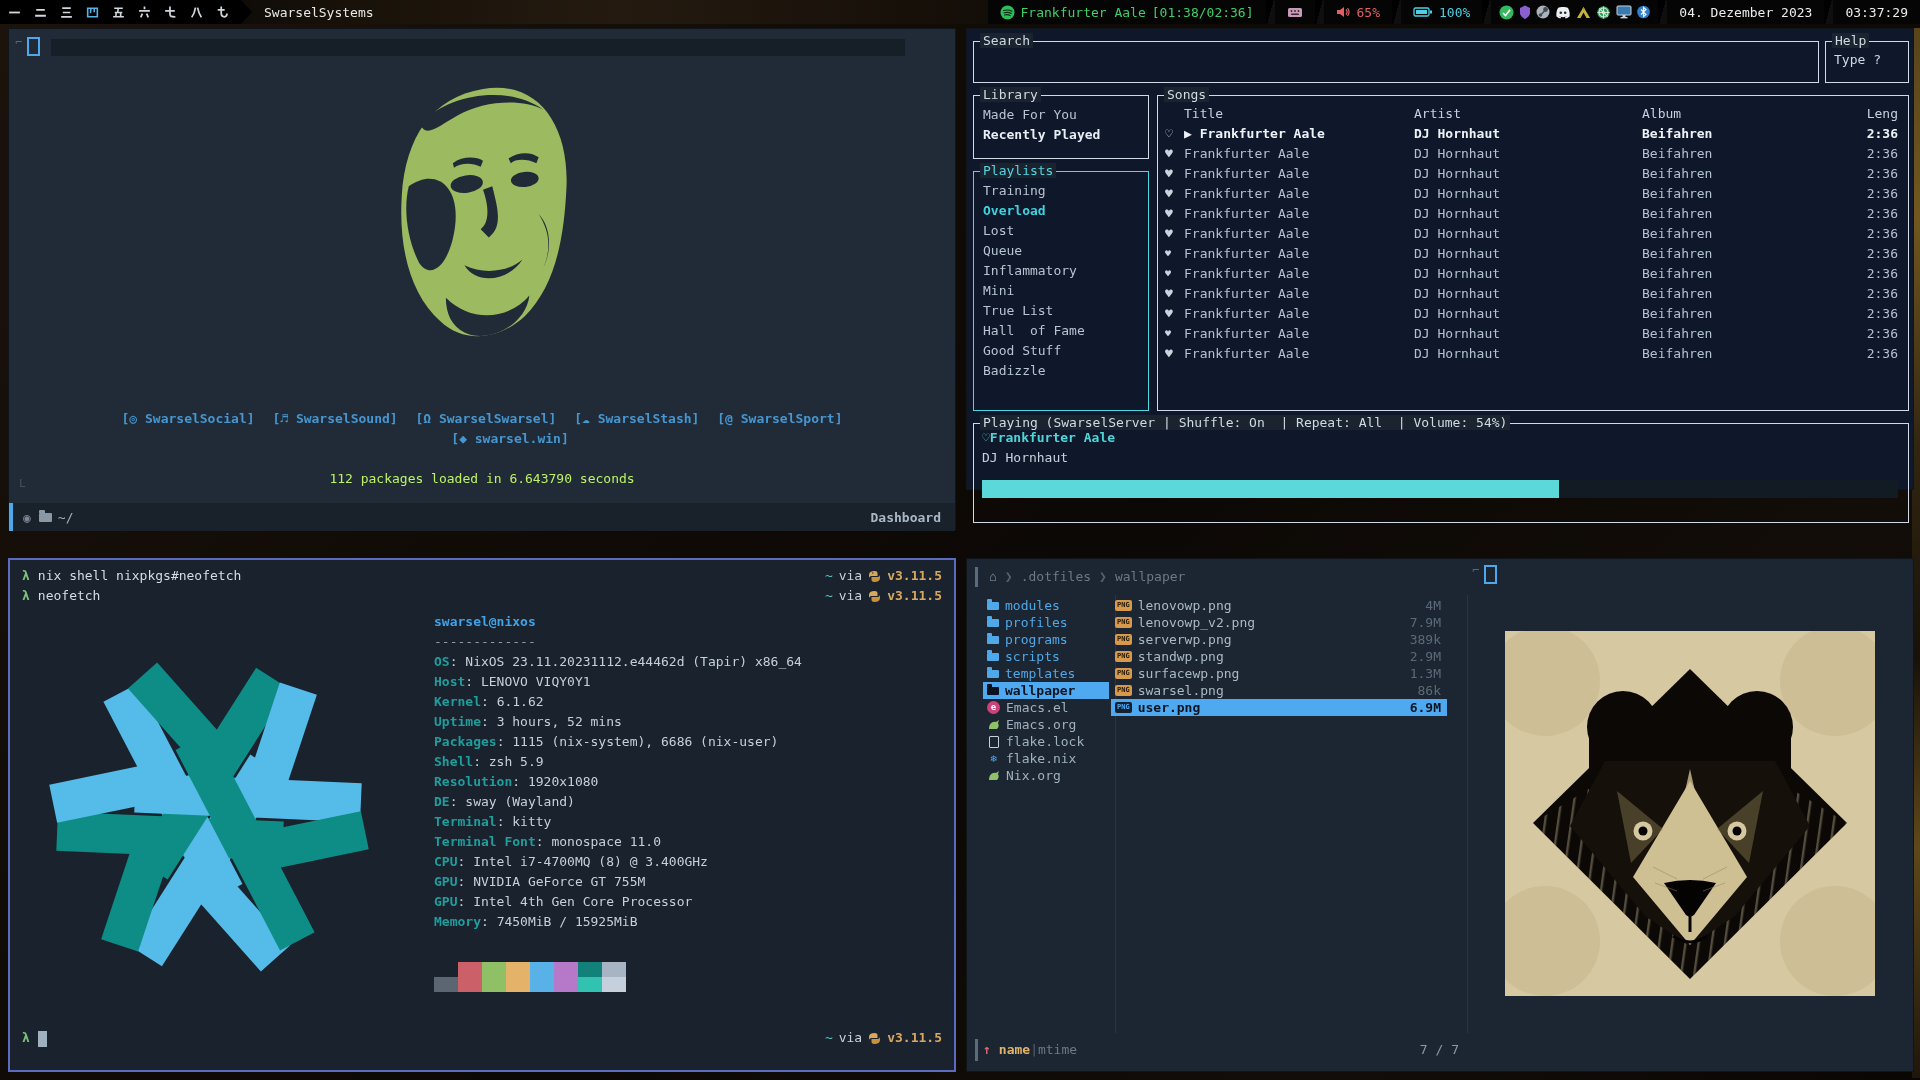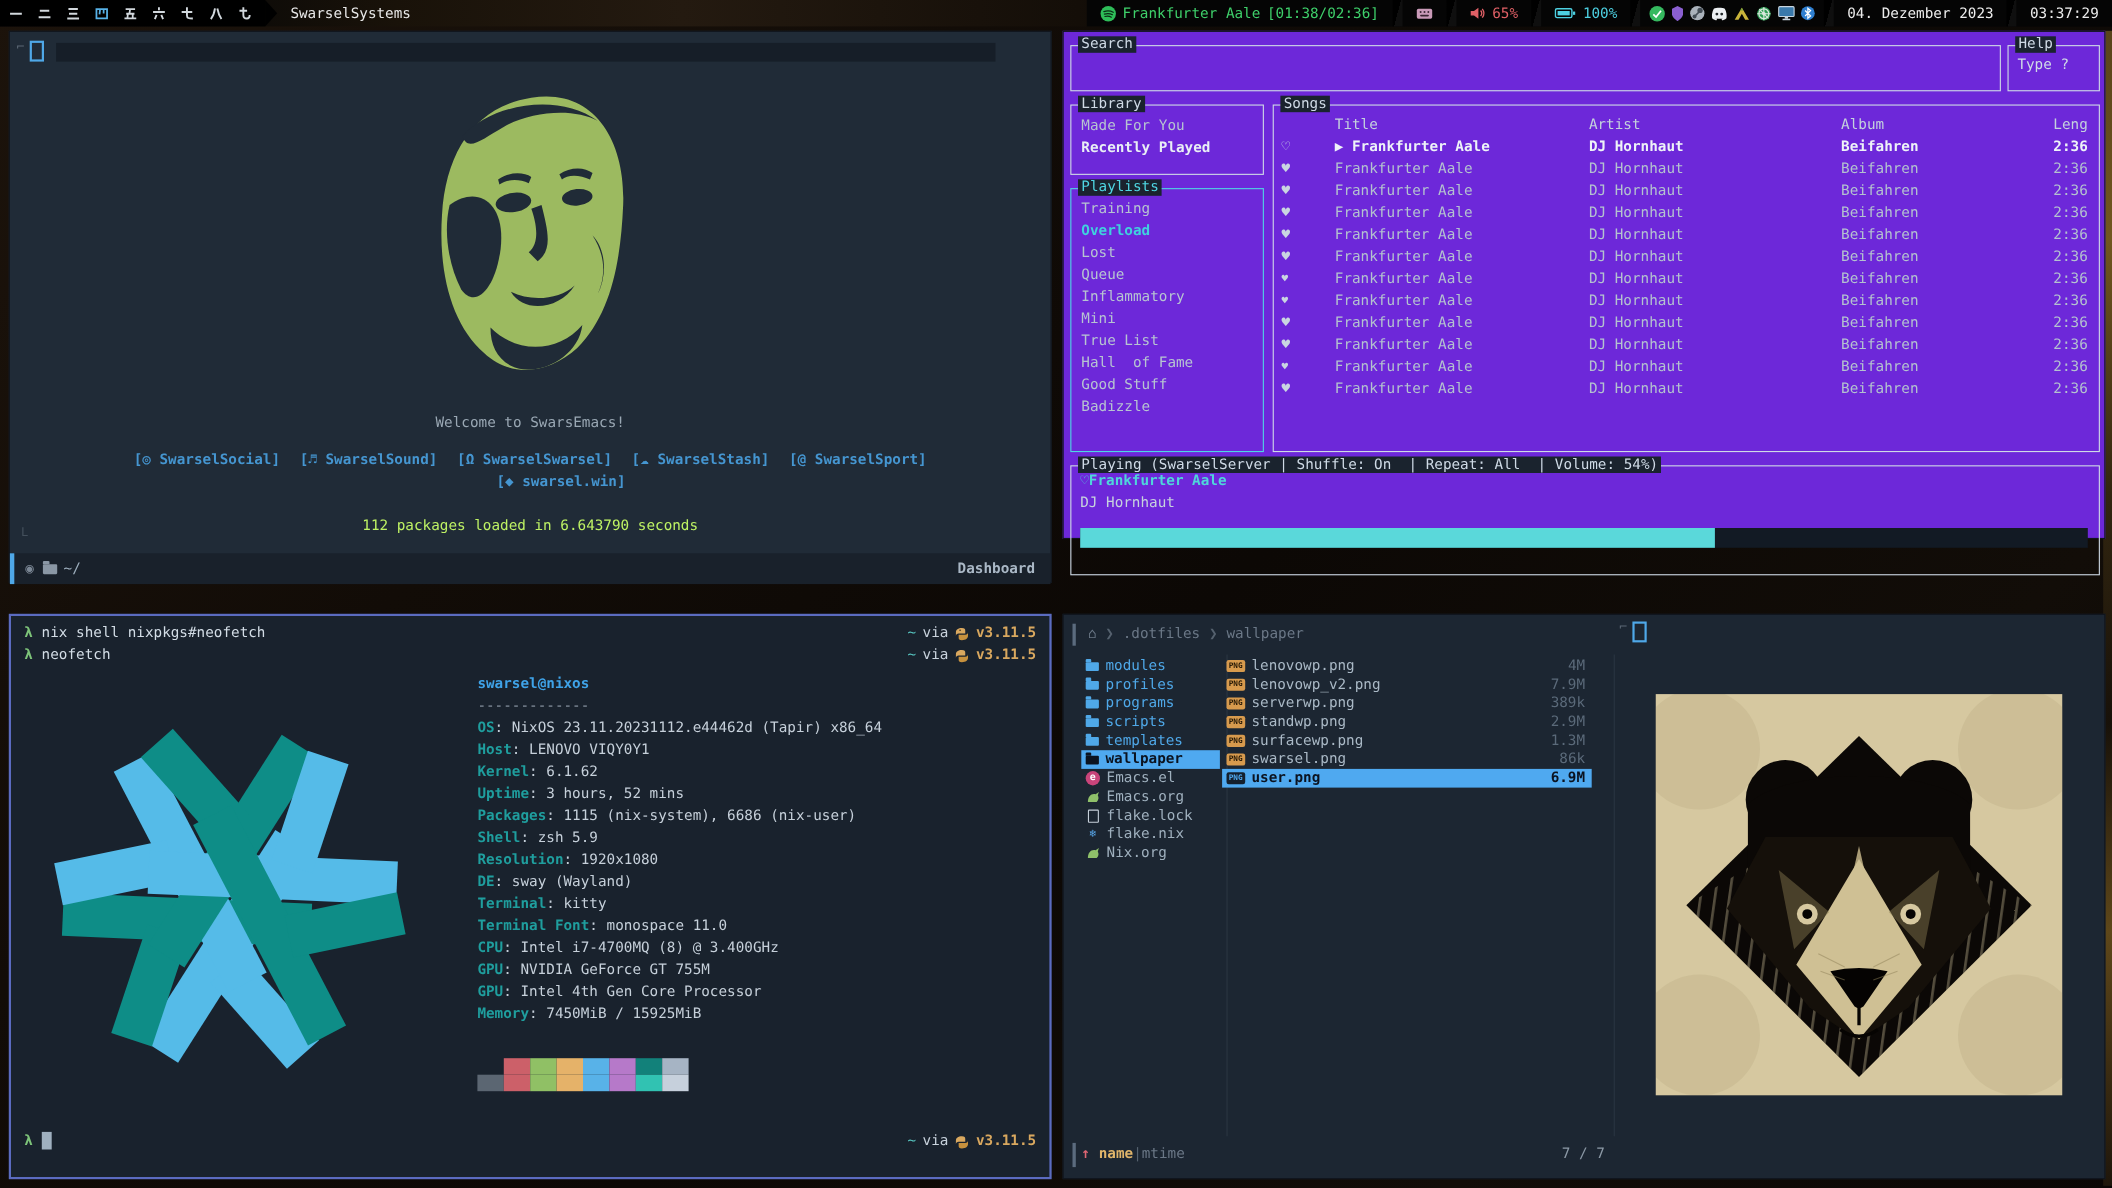--- a/index.html
+++ b/index.html
@@ -23,21 +23,21 @@
   .mod{display:flex;align-items:center;gap:6px;padding:0 4px;}
   .pl{width:9px;height:24px;background:linear-gradient(105deg,#000 50%,#0f0f0f 50%);}
   .spotify-txt{color:#3ecf6a;}
   .vol-txt{color:#e06066;}
   .bat-txt{color:#4dd0e1;}
   .date-txt,.time-txt{color:#ececec;}
   .tray{display:flex;align-items:center;gap:5px;}
   
   .win{position:absolute;box-sizing:border-box;}
   #win-emacs{left:8px;top:28px;width:948px;height:502px;background:#202b37;border:1px solid #10151c;}
-  #win-music{left:966px;top:28px;width:948px;height:462px;background:#6d28d9;border:1px solid #10151c;}
+  #win-music{left:966px;top:28px;width:948px;height:462px;background:#0f172a;border:1px solid #10151c;}
   #win-term{left:8px;top:558px;width:948px;height:514px;background:#19222d;border:2px solid #5b6bc0;}
   #win-files{left:966px;top:558px;width:948px;height:514px;background:#1c2632;border:1px solid #10151c;}
   
   .corner-glyph{position:absolute;color:#5a6673;font-size:12px;}
   .cursor-box{position:absolute;width:9px;height:15px;border:2px solid #4fa8e8;}
   .em-header{position:absolute;left:42px;top:10px;width:854px;height:17px;background:#161e28;}
   .em-face{position:absolute;left:358px;top:46px;}
   .em-welcome{position:absolute;left:0;top:348px;width:100%;text-align:center;color:#9aa8b4;}
   .em-links{position:absolute;left:0;top:382px;width:100%;text-align:center;color:#4596d1;font-weight:bold;}
   .em-links .lnk{margin:0 5px;cursor:pointer;}
@@ -63,21 +63,21 @@
   .help-box .htext{position:absolute;left:8px;top:10px;color:#cfdae6;}
   .library-box{left:6px;top:66px;width:176px;height:64px;}
   .pl-item{height:20px;line-height:20px;padding-left:9px;color:#b7c4d1;cursor:pointer;white-space:pre;}
   .pl-item.bold{font-weight:bold;color:#e9eff5;}
   .pl-item.selected{color:#3fd2de;font-weight:bold;}
   .library-box .pl-item{margin-top:0;}
   .library-list{padding-top:9px;}
   .playlists-box{left:6px;top:142px;width:176px;height:240px;}
   .playlists-list{padding-top:9px;}
   .songs-box{left:190px;top:66px;width:752px;height:316px;}
-  .song-head,.song-row{display:flex;height:20px;line-height:20px;gap:32px;}
+  .song-head,.song-row{display:flex;height:20px;line-height:20px;}
   .song-head{margin-top:8px;color:#c4d1dd;}
   .s-heart{width:26px;padding-left:7px;box-sizing:border-box;color:#c9d5e1;}
   .s-heart.small{font-size:10px;}
   .s-title{width:230px;white-space:pre;}
   .s-artist{width:228px;}
   .s-album{width:186px;}
   .s-len{flex:1;text-align:right;padding-right:10px;}
   .song-row{color:#b4c2cf;cursor:pointer;}
   .song-row.playing{color:#eef3f8;font-weight:bold;}
   .playing-box{left:6px;top:394px;width:936px;height:100px;}
@@ -316,21 +316,20 @@
       <ellipse cx="86" cy="94" rx="14" ry="7.5" fill="#202b37" transform="rotate(-8 86 94)"></ellipse>
       <ellipse cx="136" cy="90" rx="12" ry="6.5" fill="#202b37" transform="rotate(-6 136 90)"></ellipse>
       <path d="M74 76 C82 70 94 70 100 74 L98 79 C90 75 80 76 75 80 Z" fill="#202b37"></path>
       <path d="M122 72 C130 66 142 66 148 71 L146 76 C138 72 128 72 124 76 Z" fill="#202b37"></path>
       <path d="M108 96 C113 116 117 131 105 140 L98 133 C107 126 104 110 100 99 Z" fill="#202b37"></path>
       <path d="M84 164 C100 172 122 170 134 159 C122 178 94 181 84 164 Z" fill="#202b37"></path>
       <path d="M68 192 C90 214 122 211 140 190 C137 216 104 232 84 222 C73 216 68 206 68 192 Z" fill="#202b37"></path>
       <path d="M148 120 C158 130 160 150 152 166 C160 148 156 132 148 120 Z" fill="#202b37"></path>
     </svg>
   </div>
-  <div class="em-welcome">Welcome to SwarsEmacs!</div>
   <div class="em-links">
     <span class="lnk"><span>[</span><span>◎</span> <span>SwarselSocial</span><span>]</span></span>
     <span class="lnk"><span>[</span><span>♬</span> <span>SwarselSound</span><span>]</span></span>
     <span class="lnk"><span>[</span><span>Ω</span> <span>SwarselSwarsel</span><span>]</span></span>
     <span class="lnk"><span>[</span><span>☁</span> <span>SwarselStash</span><span>]</span></span>
     <span class="lnk"><span>[</span><span>@</span> <span>SwarselSport</span><span>]</span></span>
   </div>
   <div class="em-site"><span>[</span><span>◆</span> <span>swarsel.win</span><span>]</span></div>
   <div class="em-load">112 packages loaded in 6.643790 seconds</div>
   <div class="em-fringe">L</div>

